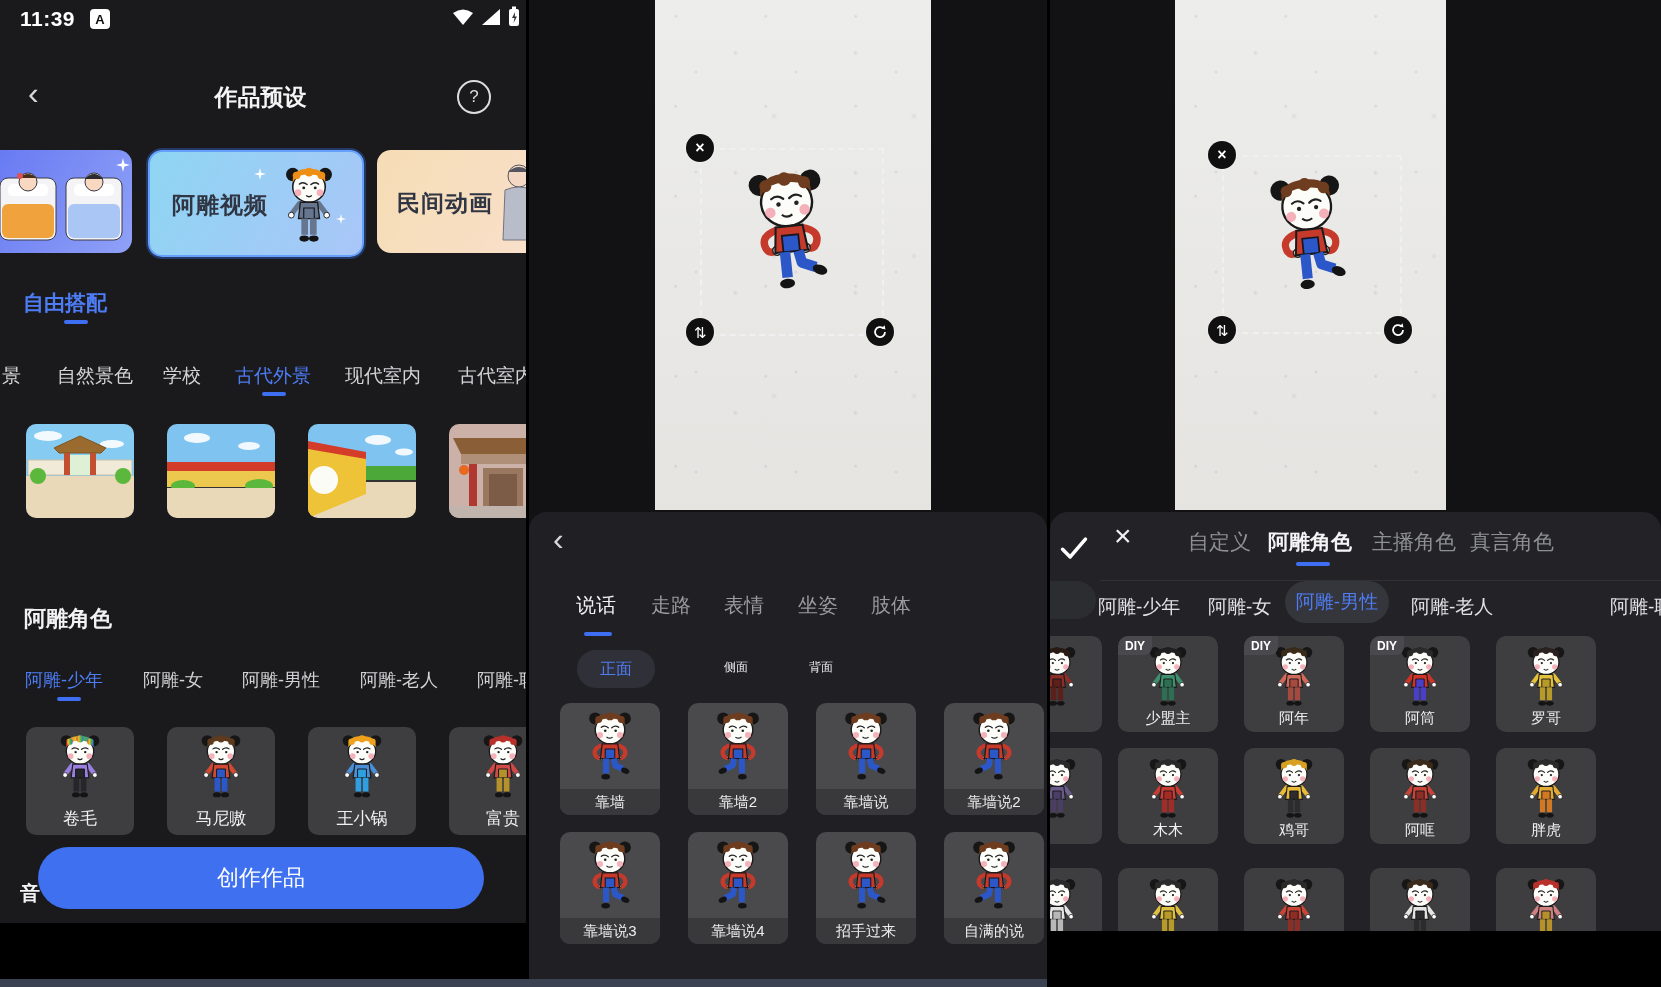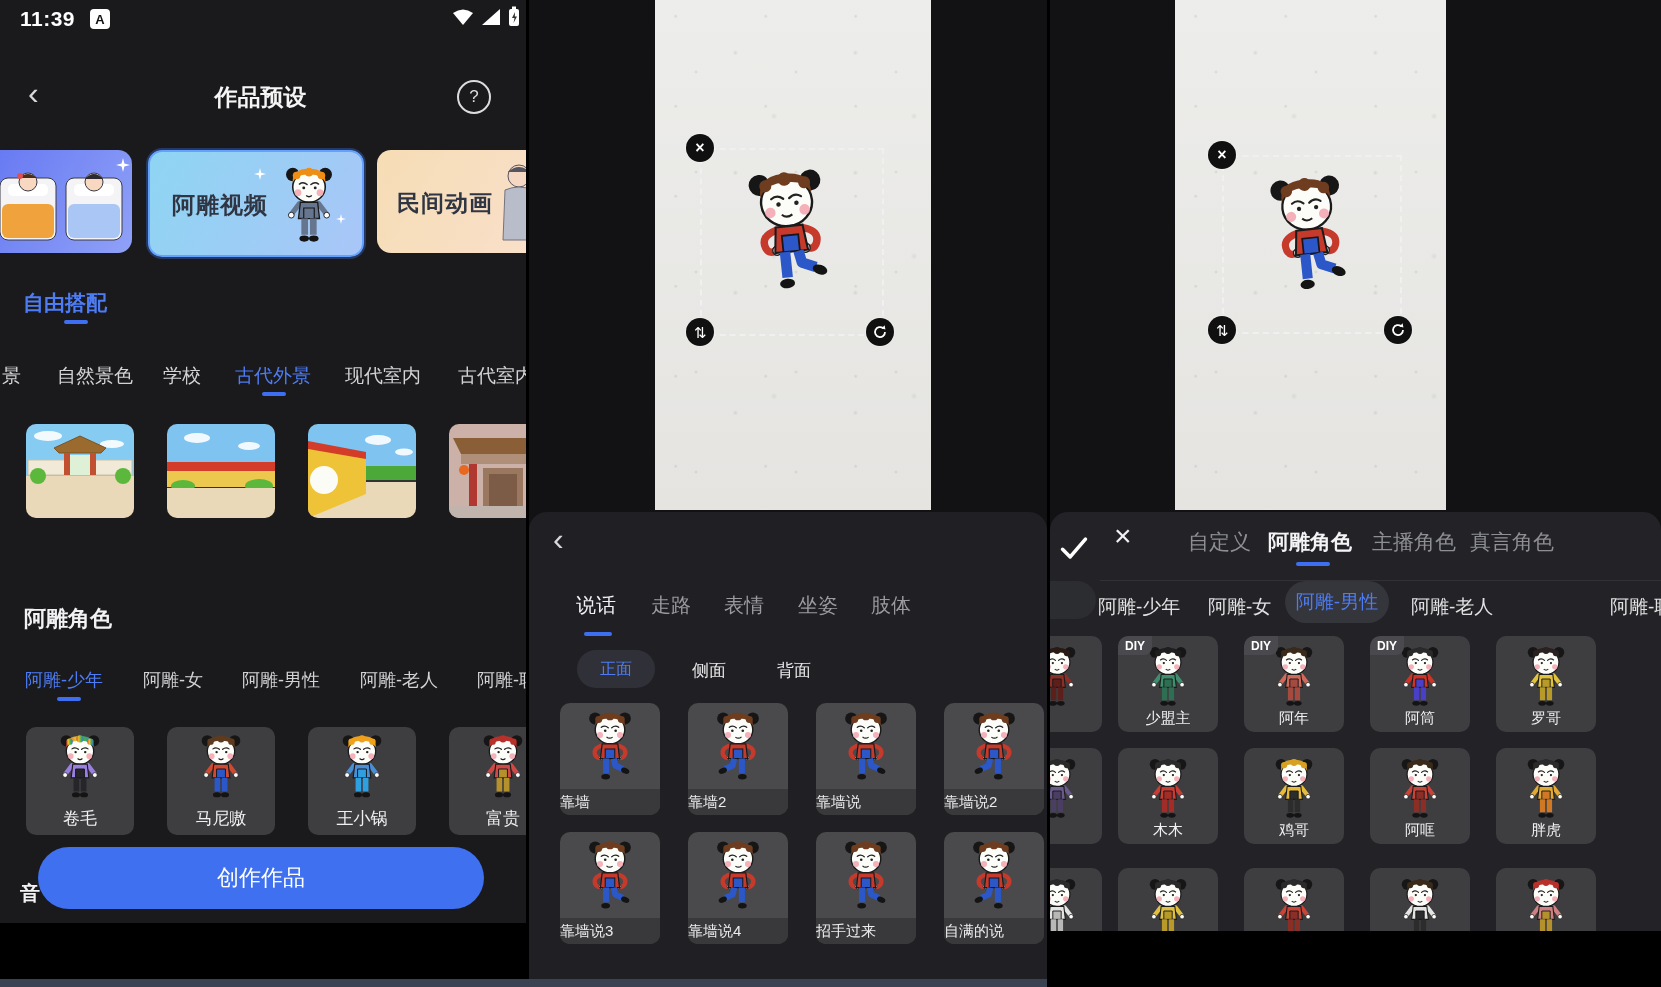--- a/index.html
+++ b/index.html
@@ -56,24 +56,24 @@
   .handle .fv{font-size:15px;line-height:15px;}
   .searchpill{position:absolute;height:48px;border-radius:24px;background:#2a2a2d;display:flex;
               align-items:center;padding:0 16px;box-sizing:border-box;}
   .searchpill input{background:transparent;border:0;outline:none;color:#cfcfd2;font-size:19px;width:100%;
                     font-family:inherit;}
   .searchpill input::placeholder{color:#8e8e92;}
   .atab{font-size:20px;color:#9b9b9f;white-space:nowrap;}
   .atab.on{color:#f2f2f4;}
   .pill{position:absolute;height:38px;border-radius:19px;background:#303138;display:flex;
         align-items:center;justify-content:center;font-size:16px;color:#4e7cf3;}
-  .vtab{font-size:17px;color:#e8e8ea;}
+  .vtab{font-size:12px;color:#e8e8ea;margin-left:32px;}
   .actcard{position:absolute;width:100px;height:112px;border-radius:10px;overflow:hidden;background:#4a4a4d;}
   .actcard .img{height:86px;display:flex;align-items:flex-end;justify-content:center;}
-  .actcard .nm{height:26px;line-height:26px;font-size:15px;color:#ececee;background:#39393c;}
+  .actcard .nm{height:26px;line-height:26px;text-align:center;font-size:15px;color:#ececee;background:#39393c;}
   .ctab{font-size:21px;color:#8e8f94;white-space:nowrap;font-family:Liberation Mono, monospace;}
   .ctab.on{color:#f4f4f6;font-weight:bold;}
   .sstab{font-size:19px;color:#e2e2e4;white-space:nowrap;}
   .rcard{position:absolute;width:100px;height:96px;border-radius:10px;background:#3e3e41;overflow:hidden;}
   .rcard .nm{position:absolute;bottom:4px;left:0;width:100%;text-align:center;font-size:15px;color:#f0f0f2;}
   .diy{position:absolute;left:0;top:0;width:34px;height:19px;background:#4a4a4e;color:#fff;
        font-size:12px;font-weight:bold;display:flex;align-items:center;justify-content:center;
        border-radius:10px 0 8px 0;}
   .closex{font-size:30px;color:#f2f2f4;line-height:28px;}
   .sep{position:absolute;height:1px;background:#323236;}

